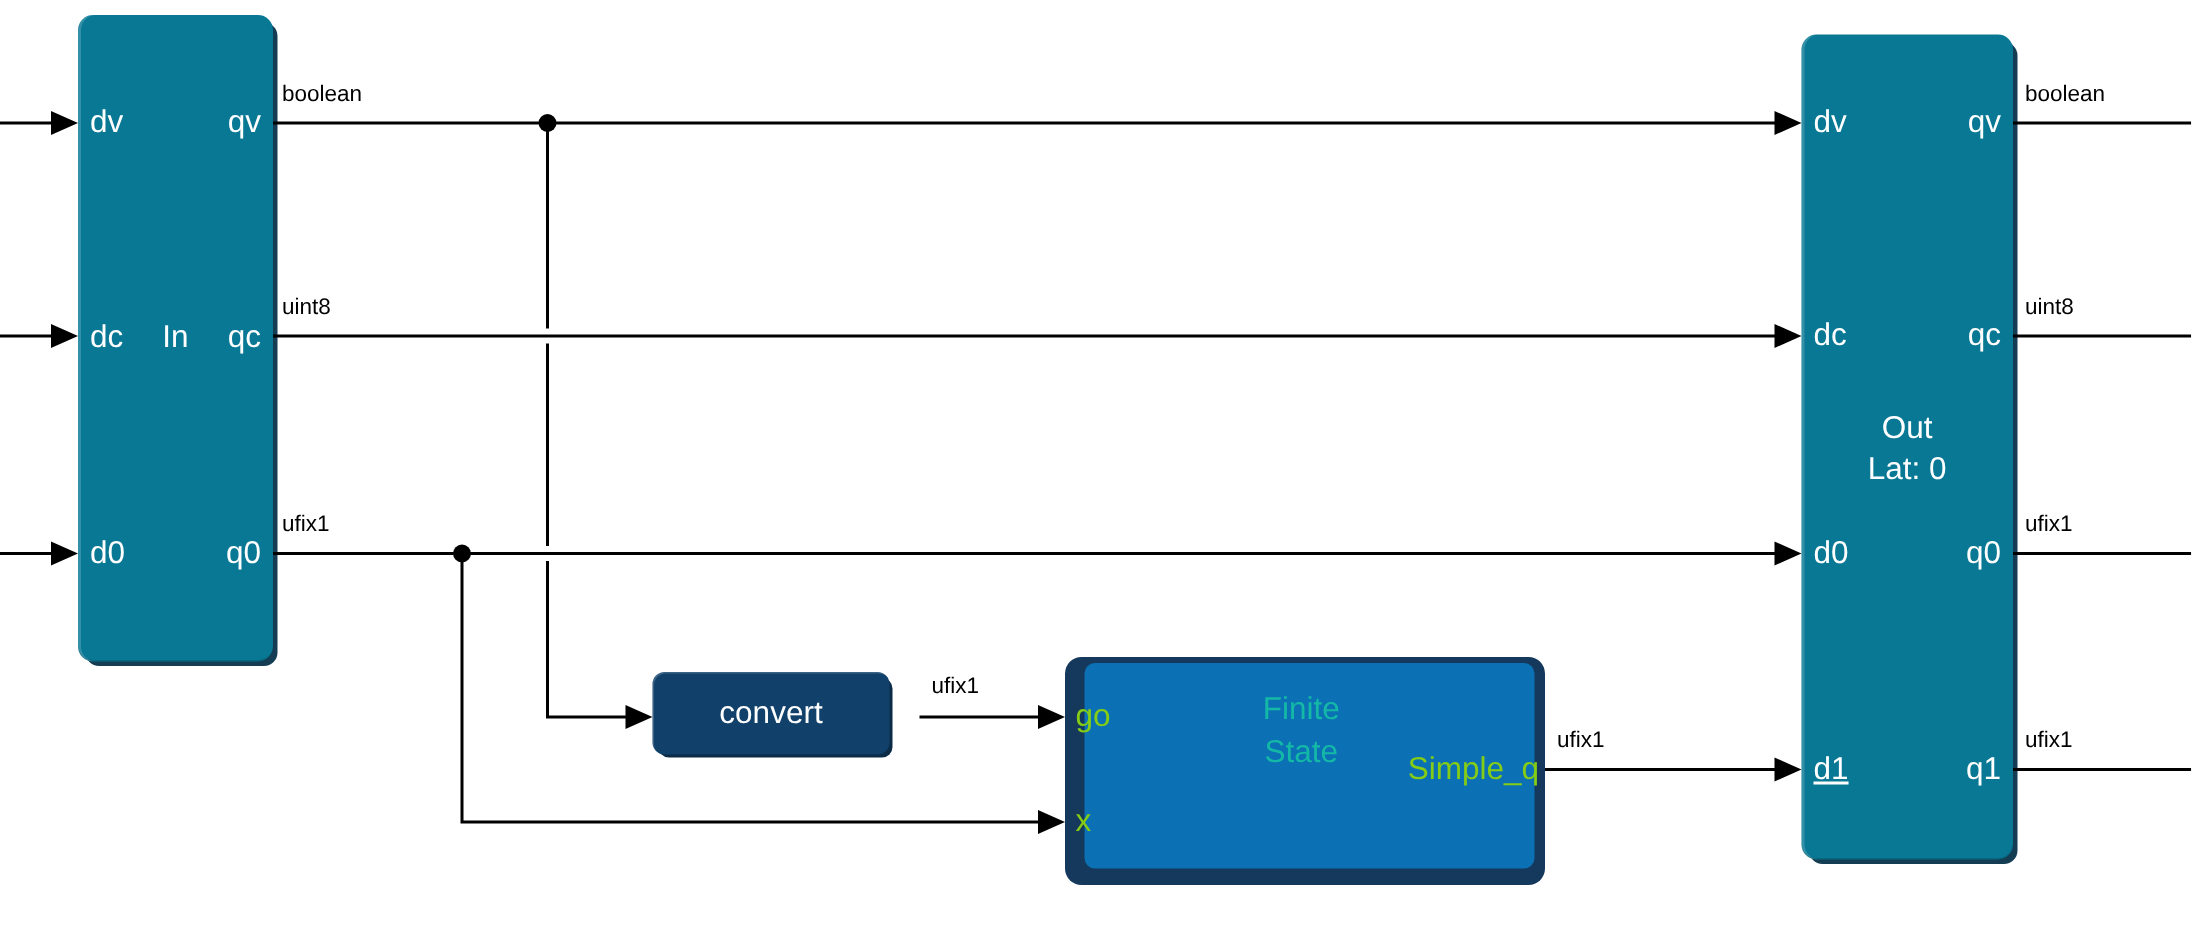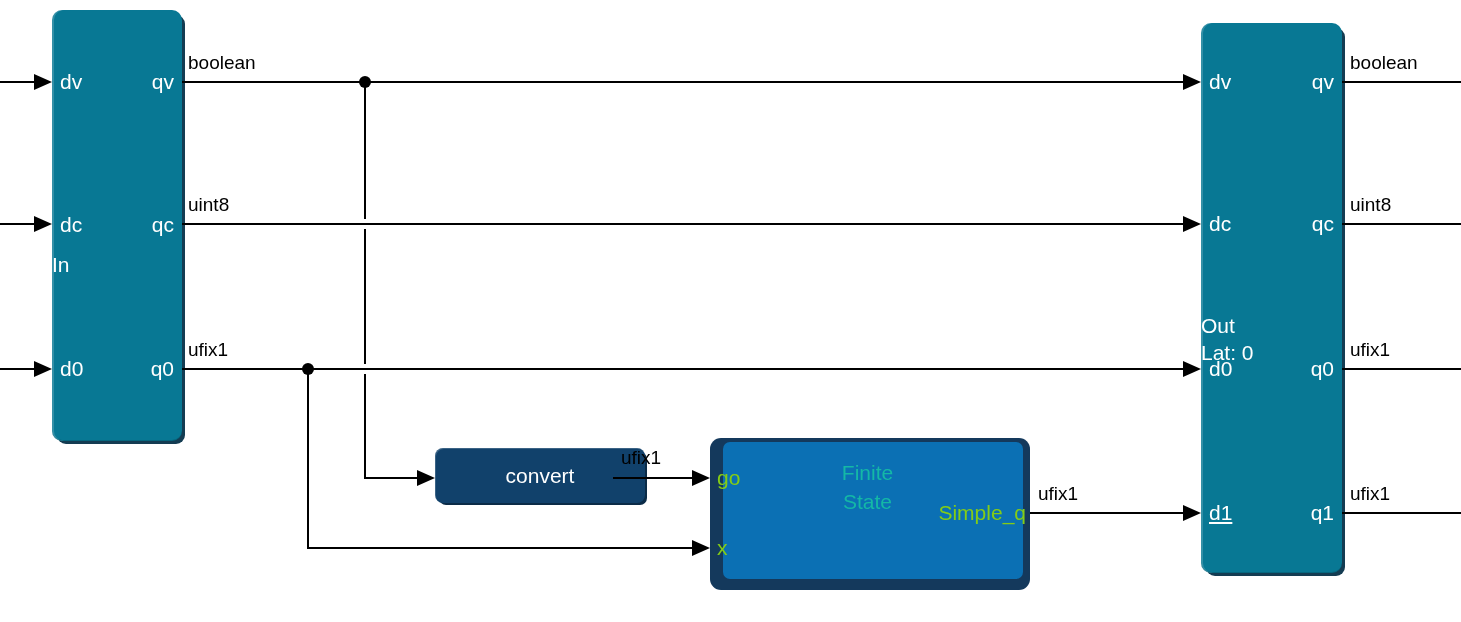--- a/index.html
+++ b/index.html
@@ -45,22 +45,22 @@
   .port{
     position:absolute;
     color:var(--port-label);
     font-size:21px;line-height:26px;
     white-space:nowrap;
   }
   .port.left{left:8px;text-align:center;}
   .port.right{right:8px;text-align:center;}
   .block-title{
     position:absolute;left:0;width:100%;
-    color:var(--port-label);
-    font-size:21px;line-height:26px;white-space:nowrap;margin-top:40px;
+    text-align:center;color:var(--port-label);
+    font-size:21px;line-height:26px;white-space:nowrap;
   }
   
   .convert-block{
     position:absolute;z-index:2;
     background:var(--convert-fill);
     border-radius:8px;
     box-shadow:3px 3px 0 -1px var(--convert-shadow),
                inset 1px 1px 0 rgba(255,255,255,0.18);
     display:flex;align-items:center;justify-content:center;
     color:var(--port-label);font-size:21px;
@@ -80,21 +80,21 @@
     color:#14b8a6;font-size:21px;line-height:29px;text-align:center;
     white-space:nowrap;
   }
   .fsm-port{
     position:absolute;color:#84cc16;font-size:21px;line-height:26px;white-space:nowrap;
   }
   
   .sig-label{
     position:absolute;z-index:4;
     color:var(--signal-label);
-    font-size:19px;line-height:22px;white-space:nowrap;
+    font-size:15px;line-height:22px;white-space:nowrap;
   }
 </style>
 </head>
 <body>
 
 <div id="canvas">
 
   <div class="io-block" style="left:52px;top:10px;width:130px;height:431px;">
     <div class="port left" style="top:59px;">dv</div>
     <div class="port right" style="top:59px;">qv</div>
@@ -111,21 +111,21 @@
     <div class="port left" style="top:188px;">dc</div>
     <div class="port right" style="top:188px;">qc</div>
     <div class="port left" style="top:333px;">d0</div>
     <div class="port right" style="top:333px;">q0</div>
     <div class="port left" style="top:477px;text-decoration:underline;">d1</div>
     <div class="port right" style="top:477px;">q1</div>
     <div class="block-title" style="top:250px;">Out</div>
     <div class="block-title" style="top:277px;">Lat: 0</div>
   </div>
 
-  <div class="convert-block" style="left:435px;top:448px;width:210px;height:55px;">
+  <div class="convert-block" style="left:435px;top:448px;width:158px;height:55px;">
     <span>convert</span>
   </div>
 
   <div class="fsm-outer" style="left:710px;top:438px;width:320px;height:152px;">
     <div class="fsm-inner"></div>
     <div class="fsm-text" style="position:absolute;left:40px;width:235px;top:20px;">
       <div>Finite</div>
       <div>State</div>
     </div>
     <div class="fsm-port" style="left:7px;top:27px;">go</div>

